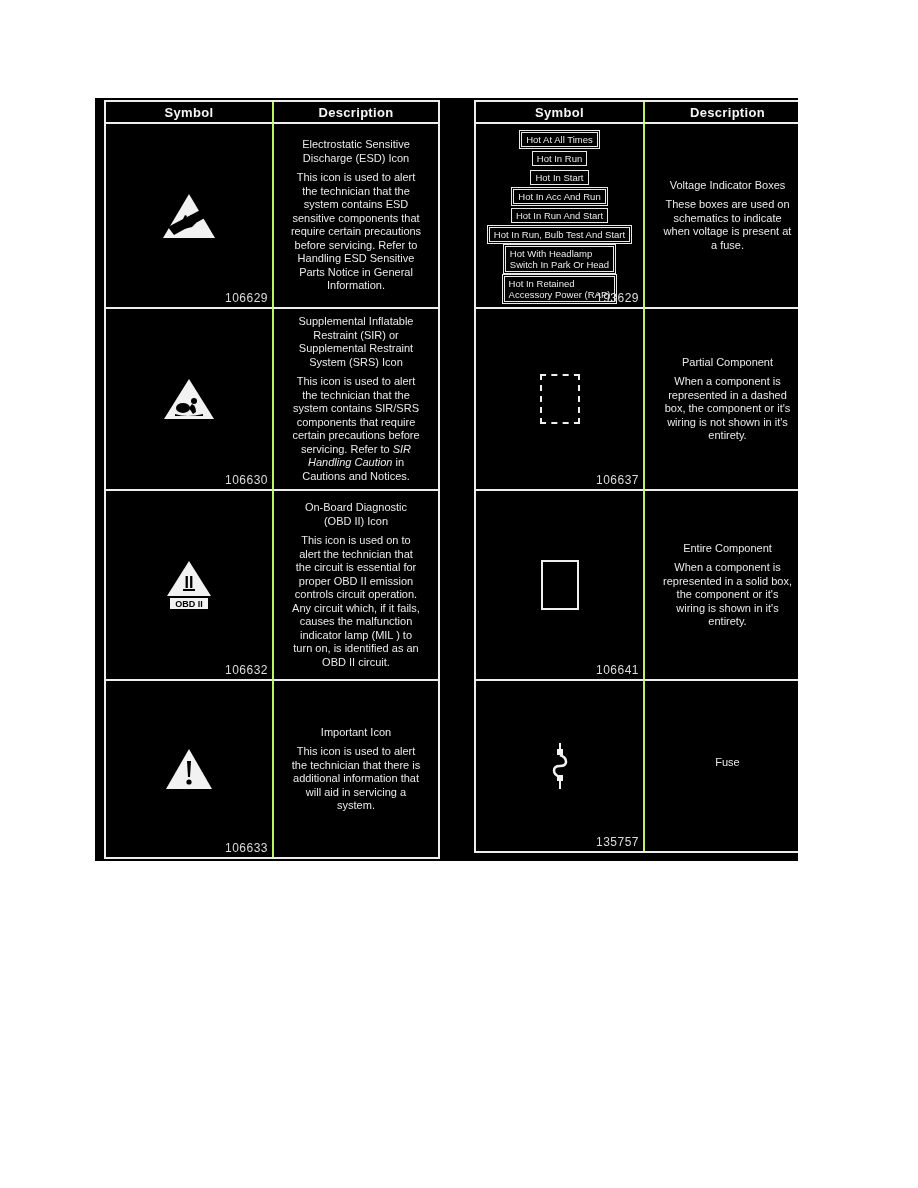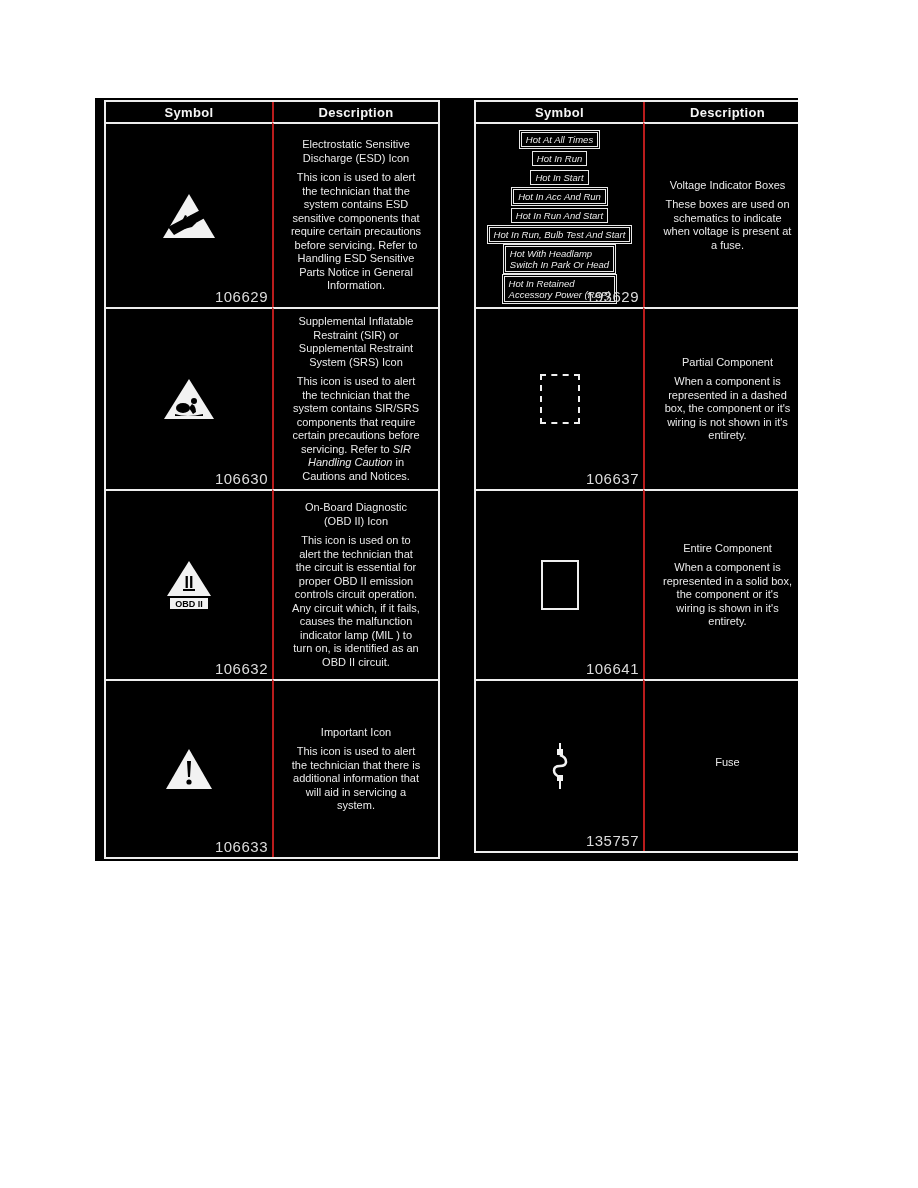--- a/index.html
+++ b/index.html
@@ -6,35 +6,35 @@
   body { width:918px; height:1188px; background:#ffffff; font-family:"Liberation Sans", sans-serif; }
   .page { position:relative; width:798px; height:1188px; background:#ffffff; overflow:hidden; }
 
   .black-block { position:absolute; left:95px; top:98px; width:723px; height:763px; background:#000000; }
 
   .manual-table { position:absolute; background:#000; border:2px solid #ededed; display:grid; grid-template-columns:50% 50%; box-sizing:border-box; }
   #table-left  { left:104px; top:100px; width:336px; height:759px; grid-template-rows:20px 185px 182px 190px 178px; }
   #table-right { left:474px; top:100px; width:338px; height:753px; grid-template-rows:20px 185px 182px 190px 172px; }
 
   .cell { box-sizing:border-box; overflow:hidden; color:#e9e9e9; }
-  .col2 { border-left:2px solid #b91c1c; }
+  .col2 { border-left:2px solid #bef264; }
   .bt   { border-top:2px solid #ededed; }
 
   .hdr { display:flex; align-items:center; justify-content:center; font-weight:bold; font-size:13px; letter-spacing:0.3px; color:#f5f5f5; }
 
   .symcell { position:relative; display:flex; align-items:center; justify-content:center; }
-  .fig { position:absolute; right:4px; bottom:2px; font-size:15px; color:#dcdcdc; letter-spacing:0.5px; }
+  .fig { position:absolute; right:4px; bottom:2px; font-size:12px; color:#dcdcdc; letter-spacing:0.5px; }
 
   .desccell { display:flex; flex-direction:column; align-items:center; justify-content:center; text-align:center; font-size:11px; line-height:13.5px; padding:4px 16px; }
   .desc-title { margin-bottom:6px; }
   .desc-body  { }
   .ital { font-style:italic; }
 
   
-  .vstack { display:flex; flex-direction:column; align-items:center; gap:4px; padding-top:2px;font-style:italic; }
+  .vstack { display:flex; flex-direction:column; align-items:center; gap:4px; padding-top:2px; }
   .vbox { border:1px solid #e9e9e9; color:#e9e9e9; font-size:9.5px; line-height:11px; padding:1px 4px; white-space:nowrap; background:#000; }
   .vbox.dbl { outline:1px solid #e9e9e9; outline-offset:1px; }
   .vbox .l2 { display:block; }
   .vbox.twoline { text-align:left; }
 
   
   .dashed-box { width:36px; height:46px; border:2px dashed #efefef; }
   .solid-box  { width:34px; height:46px; border:2px solid #efefef; }
 
   svg { display:block; }

